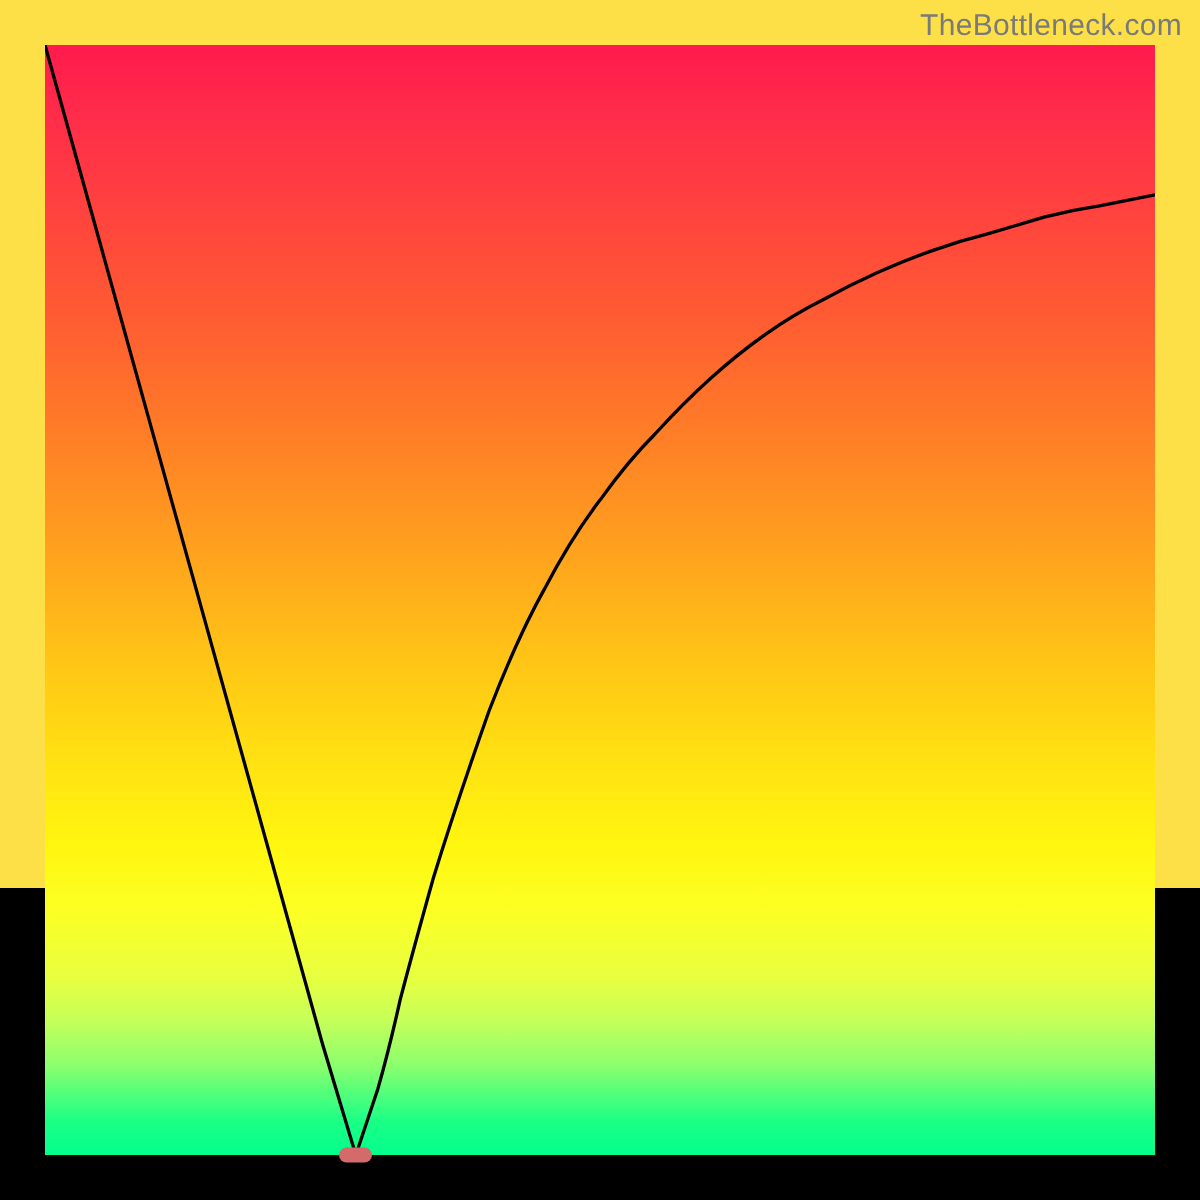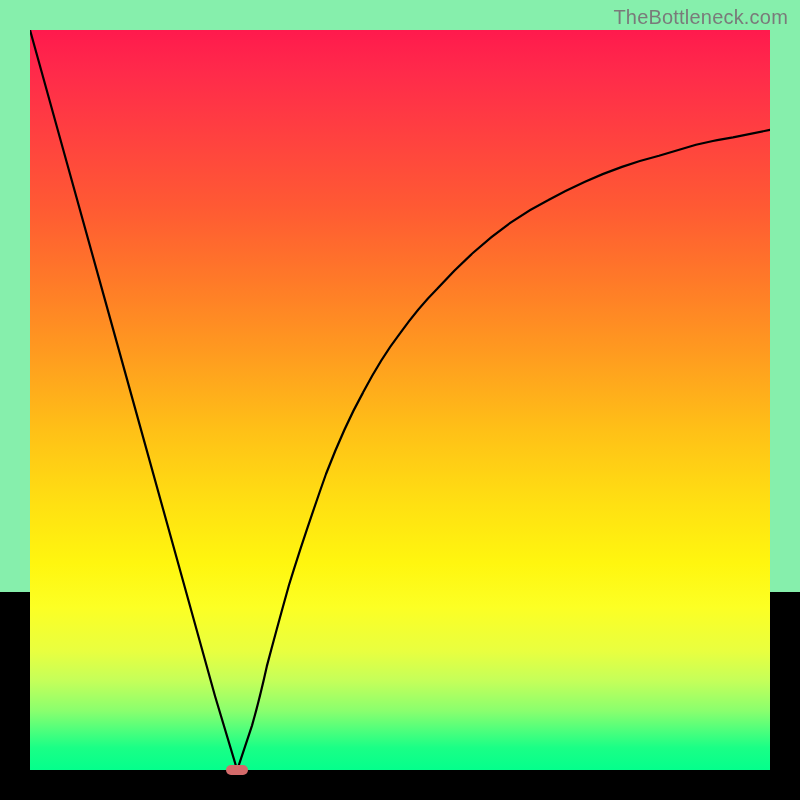--- a/index.html
+++ b/index.html
@@ -1,21 +1,21 @@
 <!DOCTYPE html>
 <html><head>
 <meta charset="utf-8">
 <style>
   * { margin: 0; padding: 0; box-sizing: border-box; }
   html, body { width: 800px; height: 800px; overflow: hidden; background: #000; }
   .chart-container {
     position: relative;
     width: 800px;
     height: 592px;
-    background: #86efac;
+    background: #fde047;
   }
   .plot-area {
     position: absolute;
     left: 30px;
     top: 30px;
     width: 740px;
     height: 740px;
     background: linear-gradient(to bottom,
       #ff1a4d 0%,
       #ff2b4a 6%,

